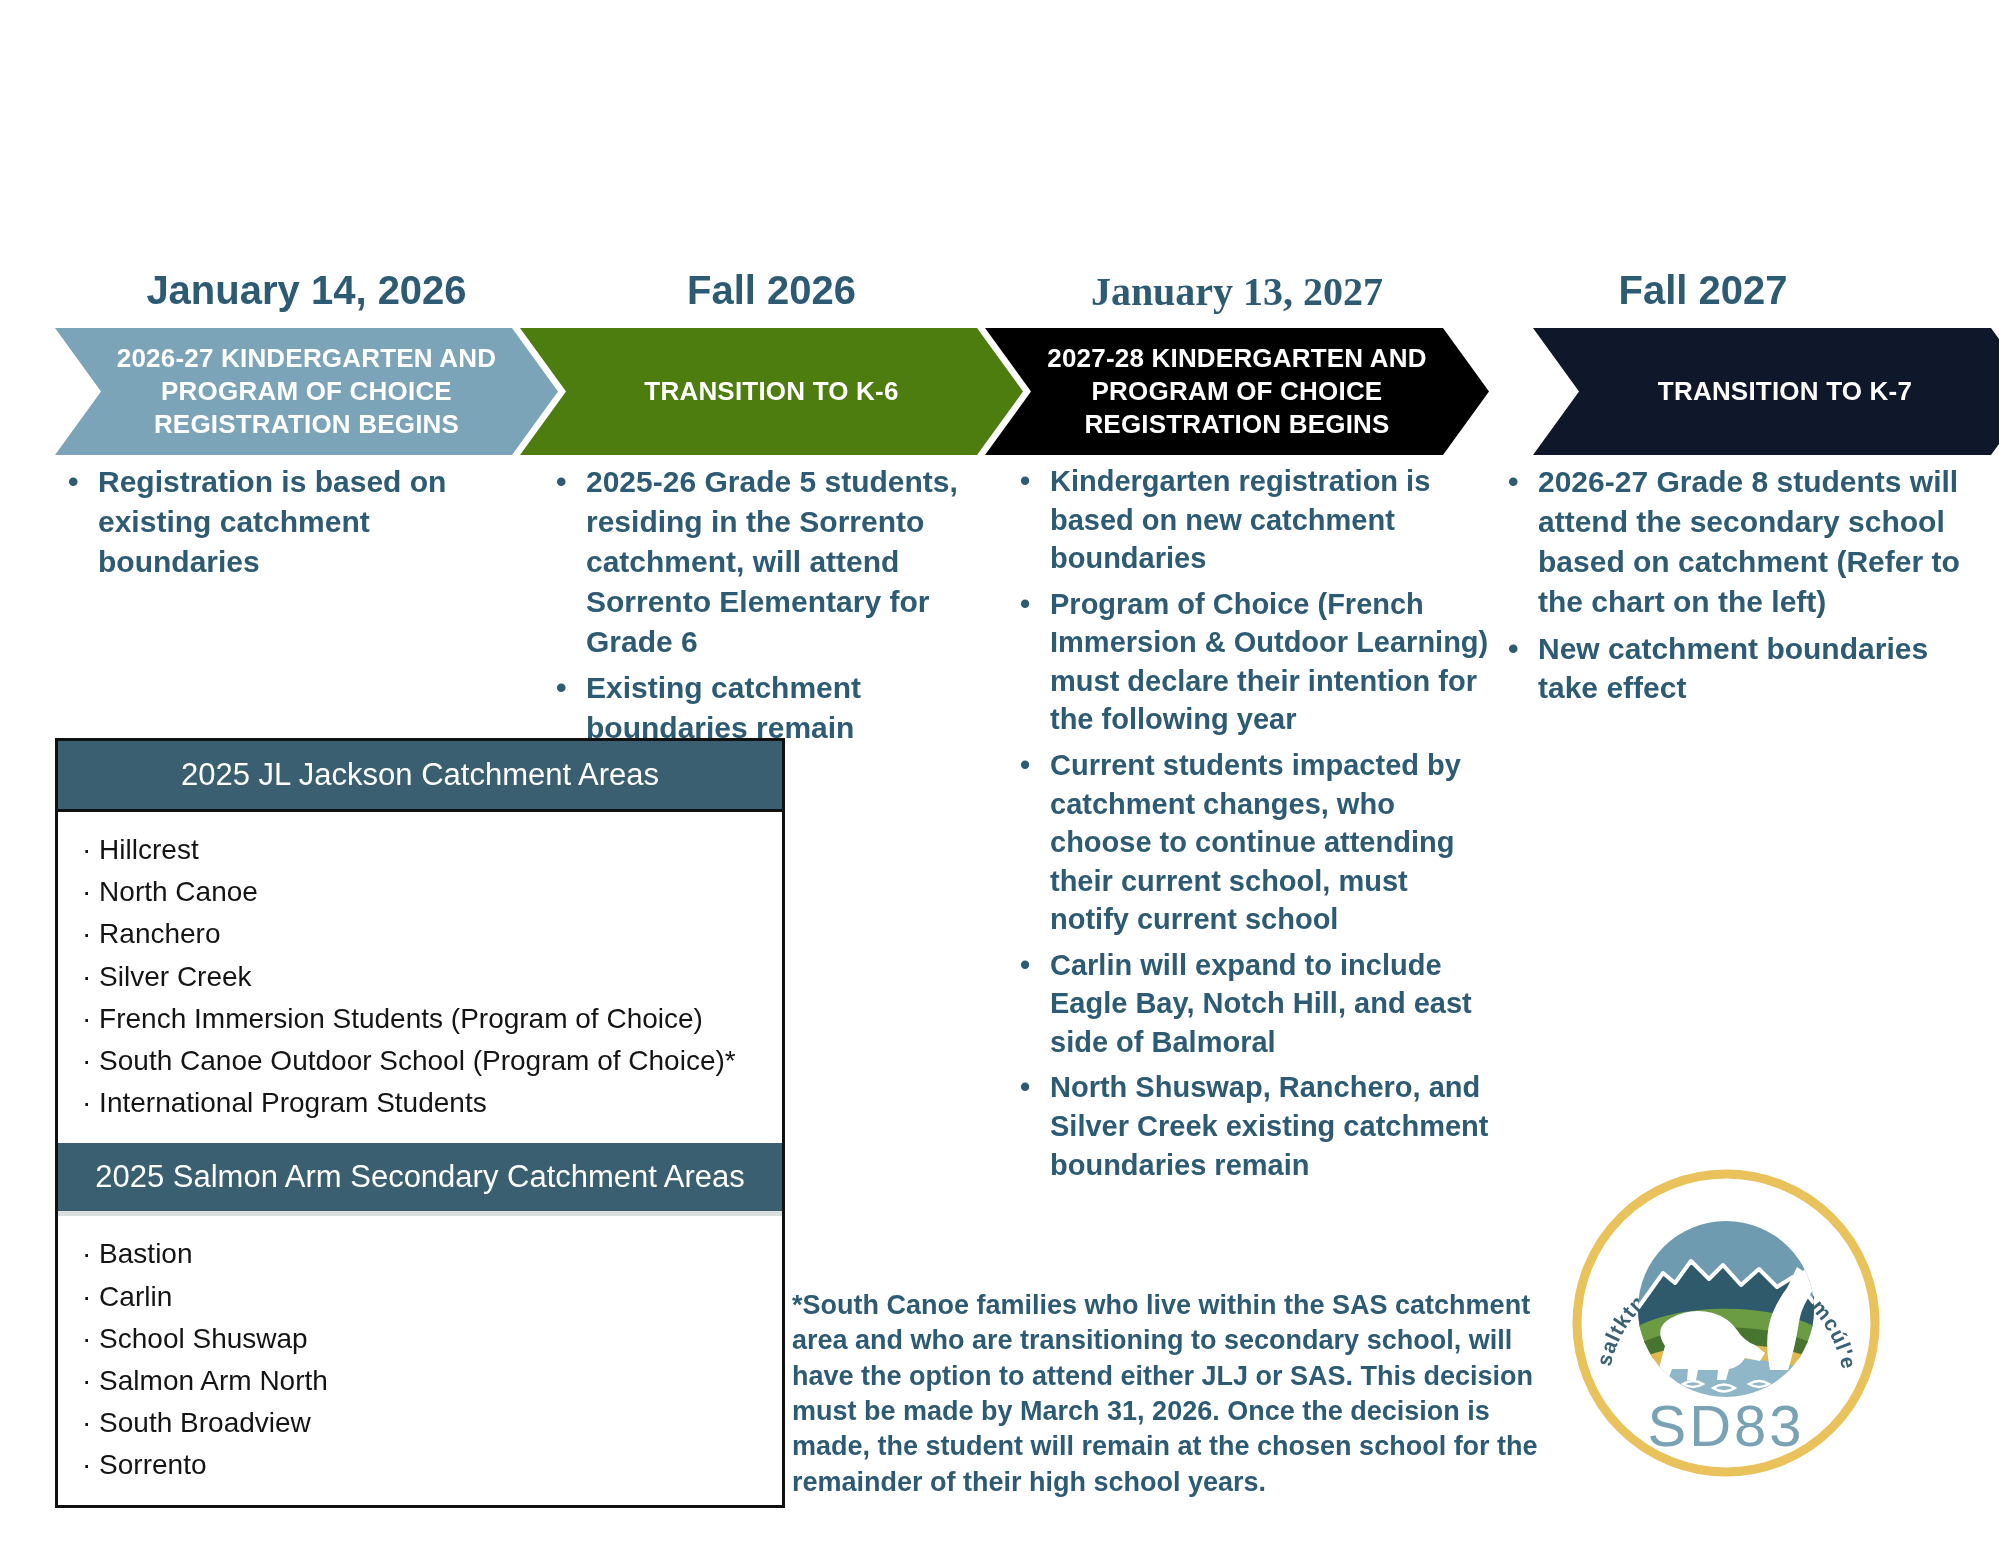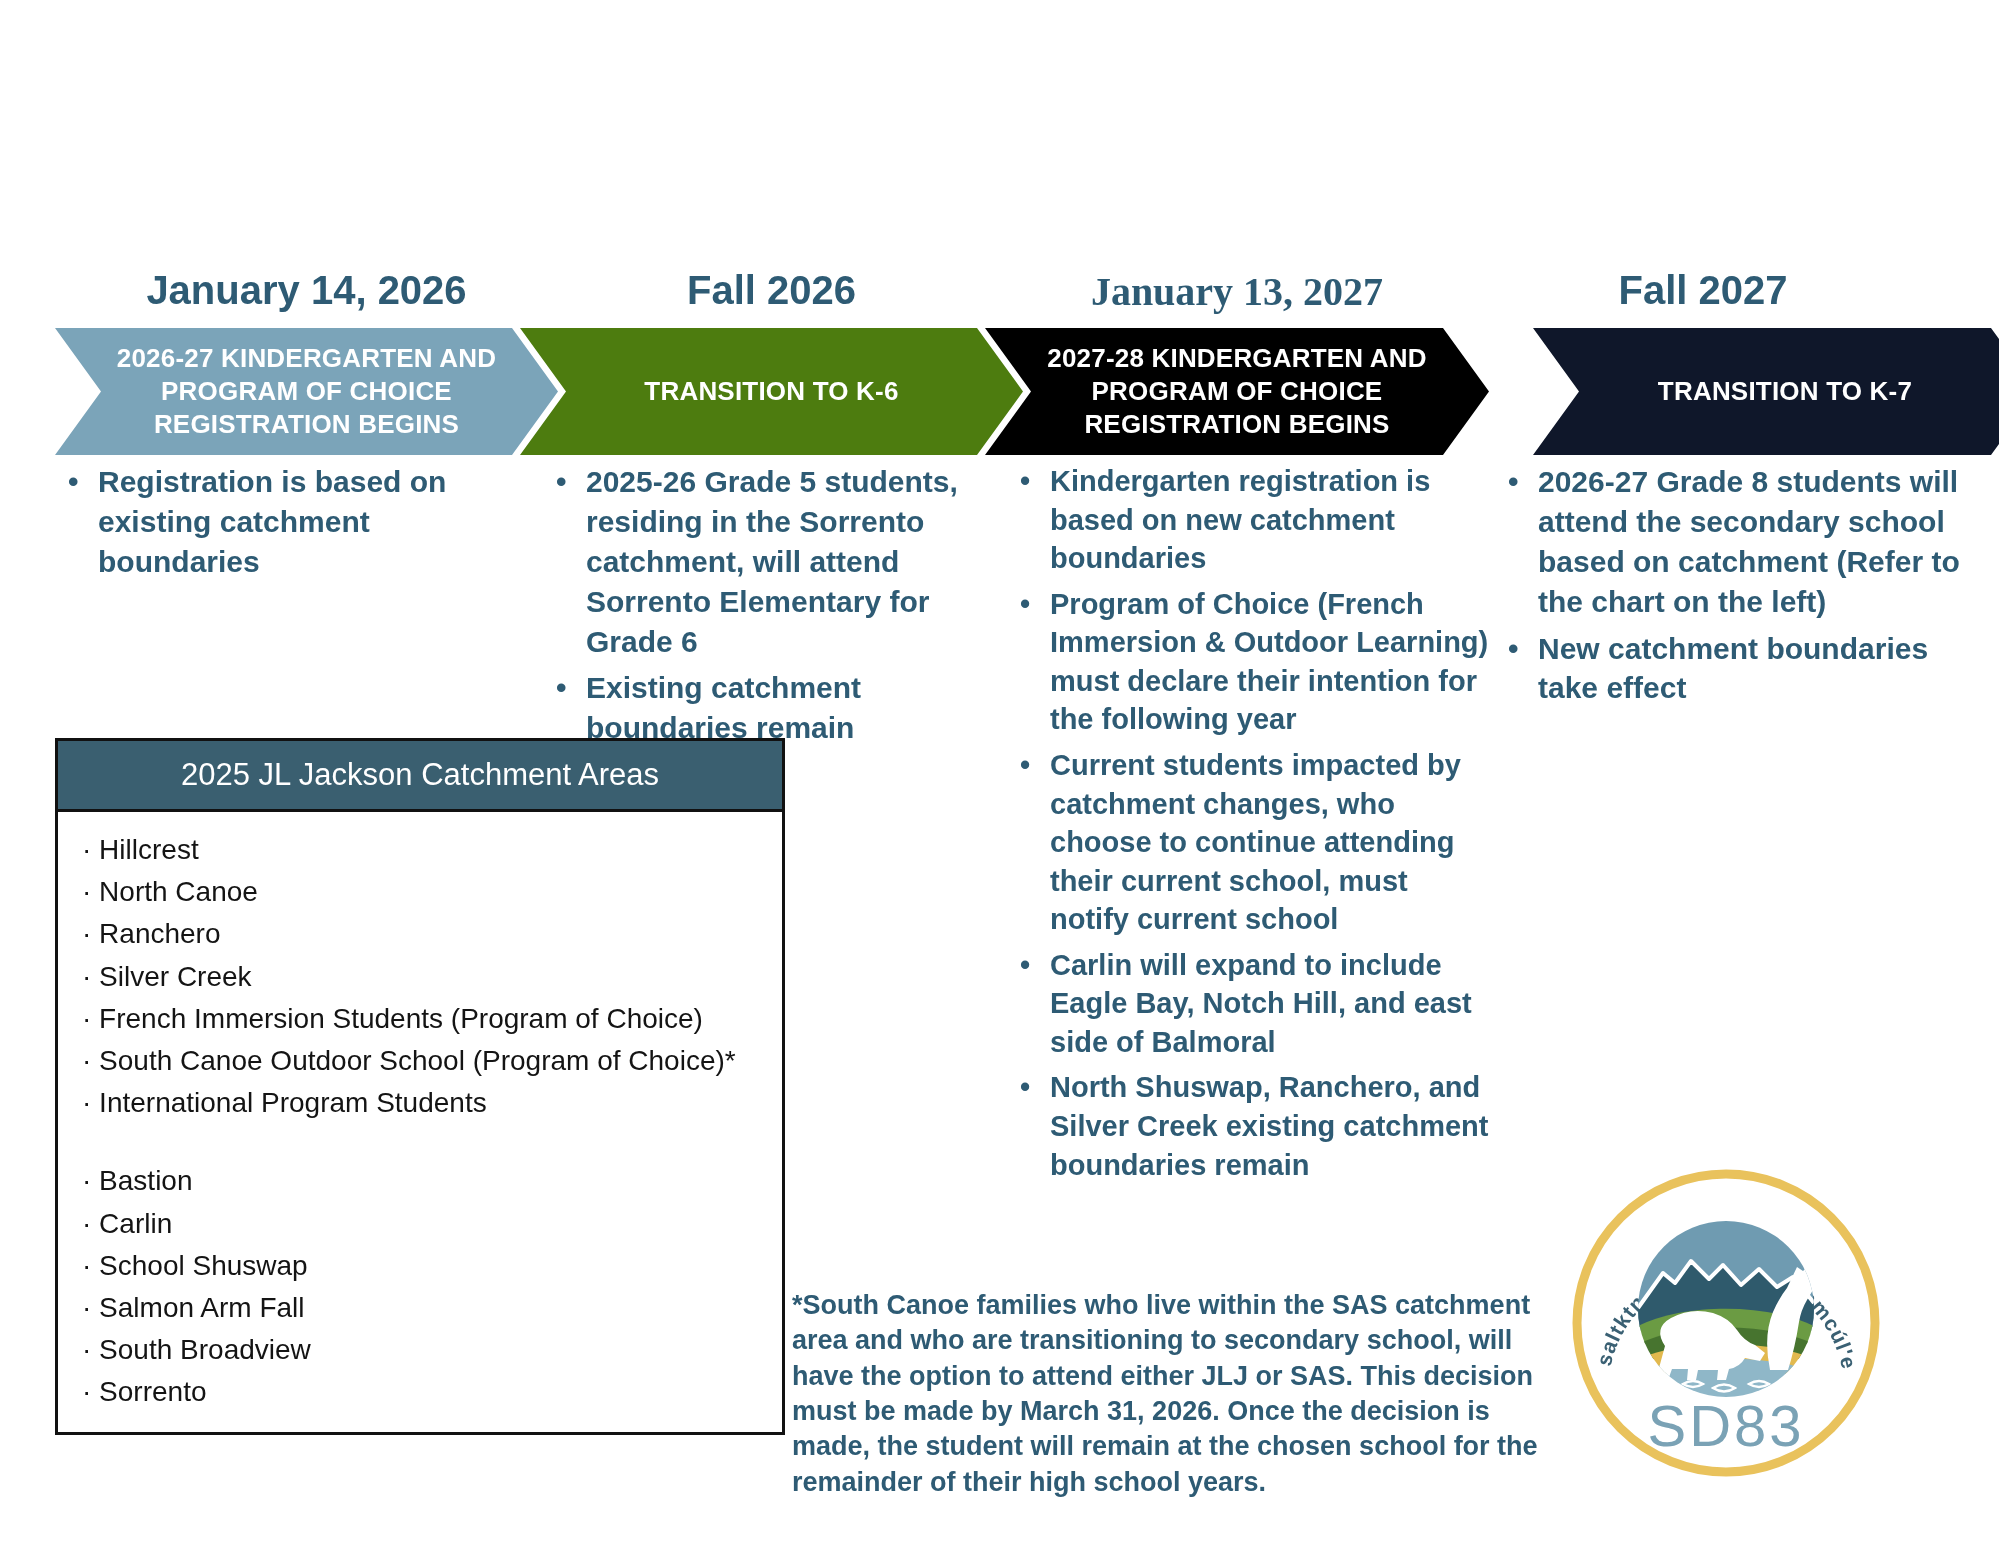--- a/index.html
+++ b/index.html
@@ -118,25 +118,26 @@
     <div class="tbl-header first">2025 JL Jackson Catchment Areas</div>
     <div class="tbl-items">
       <div>· <span>Hillcrest</span></div>
       <div>· <span>North Canoe</span></div>
       <div>· <span>Ranchero</span></div>
       <div>· <span>Silver Creek</span></div>
       <div>· <span>French Immersion Students (Program of Choice)</span></div>
       <div>· <span>South Canoe Outdoor School (Program of Choice)*</span></div>
       <div>· <span>International Program Students</span></div>
     </div>
+    <div class="tbl-header second">2025 Salmon Arm Secondary Catchment Areas</div>
     <div class="tbl-items">
       <div>· <span>Bastion</span></div>
       <div>· <span>Carlin</span></div>
       <div>· <span>School Shuswap</span></div>
-      <div>· <span>Salmon Arm Fall</span></div>
+      <div>· <span>Salmon Arm North</span></div>
       <div>· <span>South Broadview</span></div>
       <div>· <span>Sorrento</span></div>
     </div>
   </div>
 
   <div class="footnote">*South Canoe families who live within the SAS catchment area and who are transitioning to secondary school, will have the option to attend either JLJ or SAS. This decision must be made by March 31, 2026. Once the decision is made, the student will remain at the chosen school for the remainder of their high school years.</div>
 
   <svg class="logo" viewBox="0 0 326 334" aria-hidden="true">
     <circle cx="163" cy="167" r="149" fill="#ffffff" stroke="#E9C25C" stroke-width="9"></circle>
     <defs>

